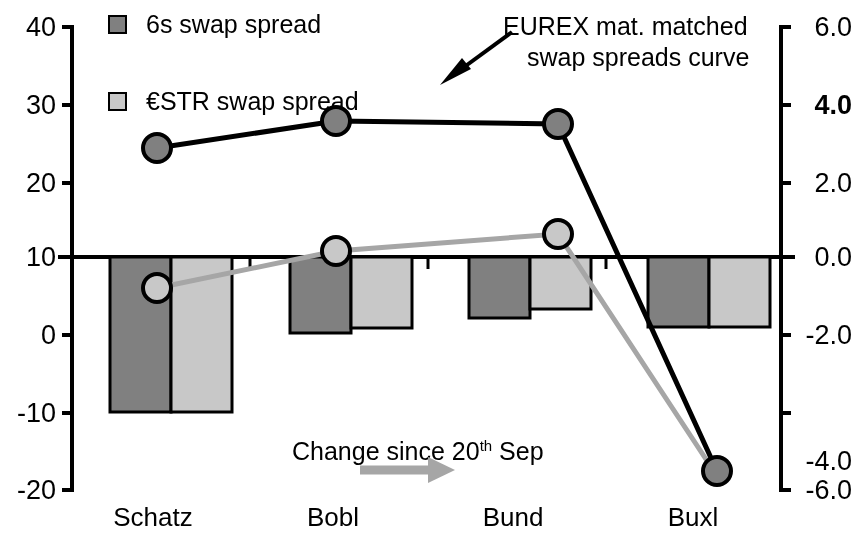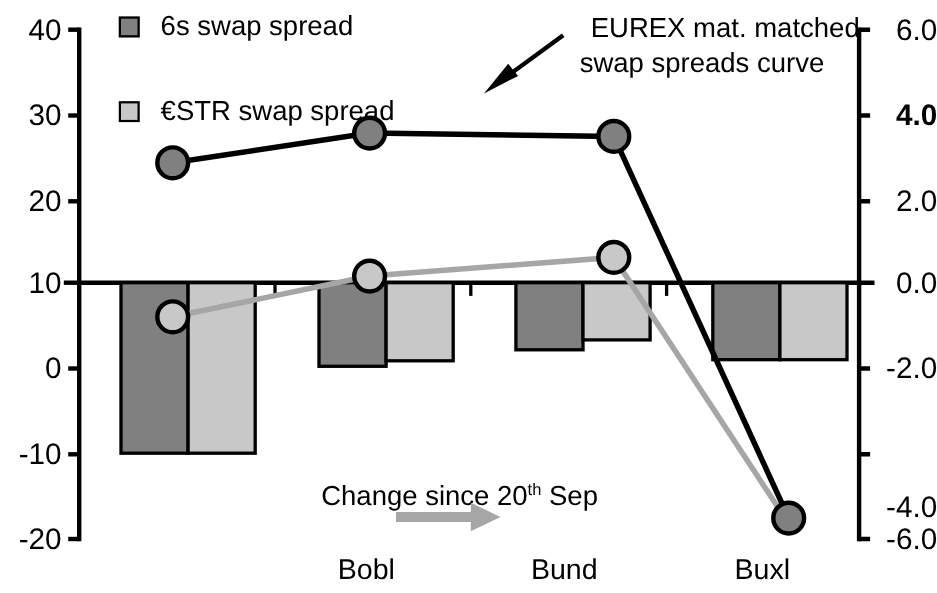--- a/index.html
+++ b/index.html
@@ -47,25 +47,26 @@
 
   <div class="legend-item" style="left:108px;top:12px;">
     <span class="legend-swatch" style="background:#808080;"></span>
     <span>6s swap spread</span>
   </div>
   <div class="legend-item" style="left:108px;top:47px;margin-top:42px;">
     <span class="legend-swatch" style="background:#c8c8c8;"></span>
     <span>€STR swap spread</span>
   </div>
 
-  <div class="annot" style="left:537px;top:11px;">EUREX mat. matched</div>
+  <div class="annot" style="left:503px;top:11px;">EUREX mat. matched</div>
   <div class="annot" style="left:527px;top:42px;">swap spreads curve</div>
 
   <div class="annot" style="left:292px;top:431px;"><span>Change since 20</span><sup>th</sup><span> Sep</span></div>
 
+  <div class="cat-label" style="left:63px;top:504px;width:180px;">Schatz</div>
   <div class="cat-label" style="left:243px;top:504px;width:180px;">Bobl</div>
   <div class="cat-label" style="left:423px;top:504px;width:180px;">Bund</div>
   <div class="cat-label" style="left:603px;top:504px;width:180px;">Buxl</div>
 
   <svg width="852" height="539">
 
     <g>
       <line x1="72" y1="25" x2="72" y2="492" stroke="#000" stroke-width="4"></line>
       <line x1="62" y1="27" x2="72" y2="27" stroke="#000" stroke-width="4"></line>
       <line x1="62" y1="105" x2="72" y2="105" stroke="#000" stroke-width="4"></line>

